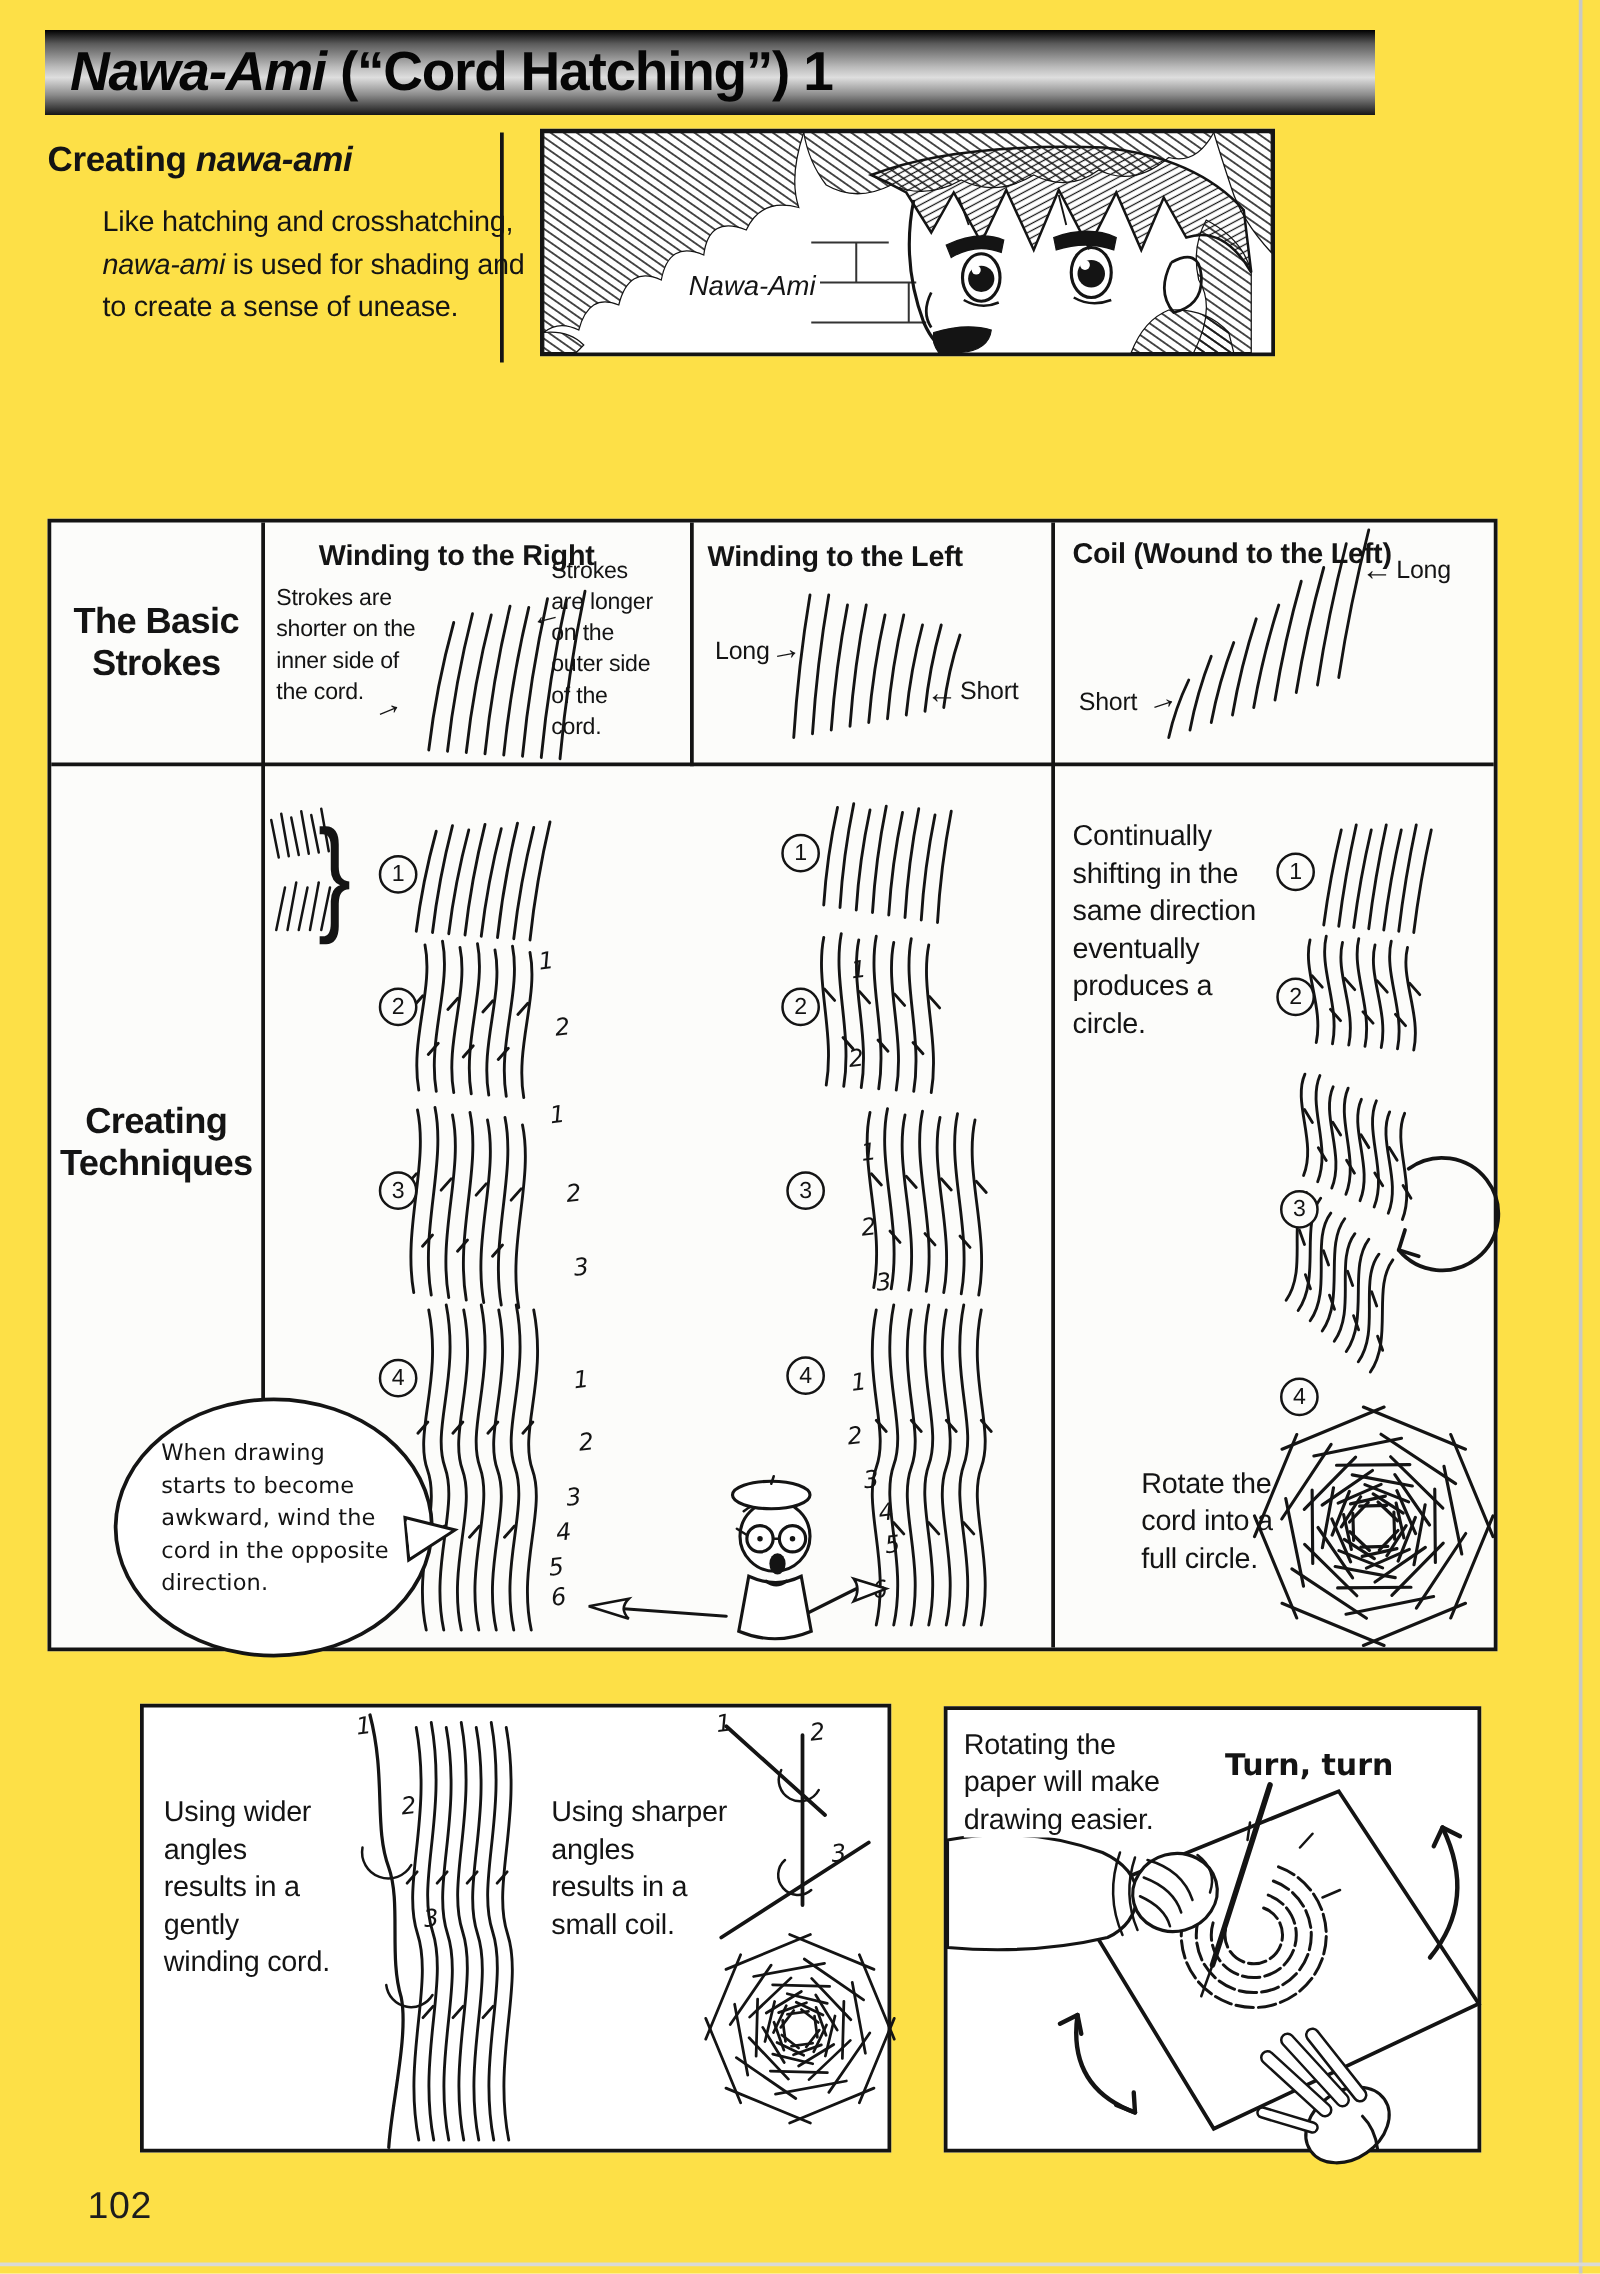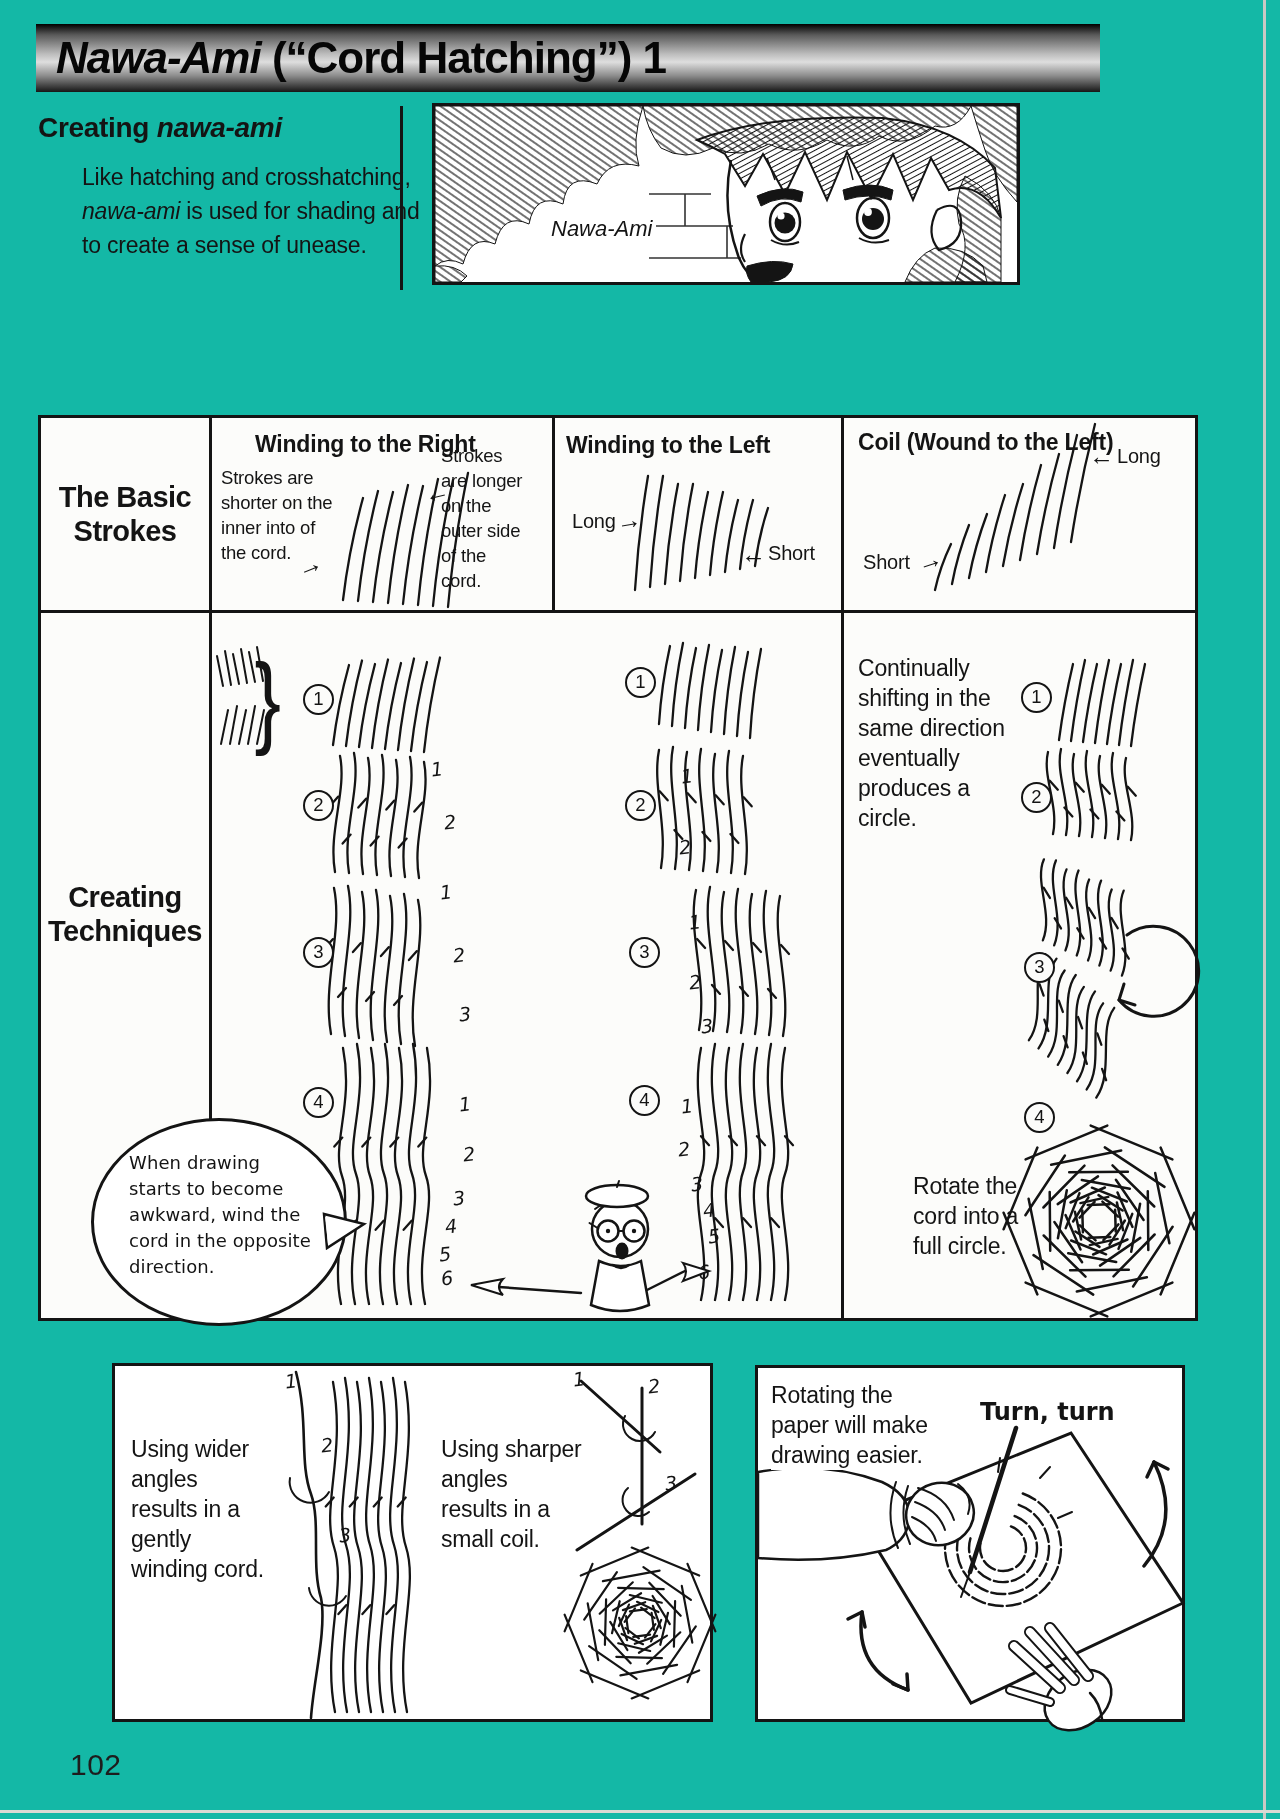--- a/index.html
+++ b/index.html
@@ -1,16 +1,16 @@
 <!DOCTYPE html>
 <html><head>
 <meta charset="utf-8">
 <style>
   html,body{margin:0;padding:0;background:#ffffff;}
-  .page{position:relative;width:1280px;height:1819px;background:#14b8a6;
+  .page{position:relative;width:1280px;height:1819px;background:#fde047;
         font-family:"Liberation Sans",sans-serif;color:#141414;overflow:hidden;}
   
   .titlebar{position:absolute;left:36px;top:24px;width:1064px;height:68px;
     background:linear-gradient(180deg,#000 0%,#5a5a5a 16%,#bcbcbc 44%,#dedede 56%,#8d8d8d 76%,#161616 100%);
     display:flex;align-items:center;}
   .titlebar .t1{font-style:italic;font-weight:bold;font-size:44px;letter-spacing:-1px;padding-left:20px;color:#060606;}
   .titlebar .t2{font-weight:bold;font-size:44px;letter-spacing:-1px;color:#060606;white-space:pre;}
   
   .intro-h{position:absolute;left:38px;top:112px;font-size:28px;font-weight:bold;letter-spacing:-0.3px;}
   .intro-h .it{font-style:italic;}
@@ -119,21 +119,21 @@
     <div class="cell-label" style="left:0;top:62px;">
       <div>The Basic</div>
       <div>Strokes</div>
     </div>
     <div class="hdr" style="left:214px;top:13px;">Winding to the Right</div>
     <div class="hdr" style="left:525px;top:14px;">Winding to the Left</div>
     <div class="hdr" style="left:817px;top:11px;">Coil (Wound to the Left)</div>
 
     <div class="snote" style="left:180px;top:47px;width:130px;">Strokes are
 shorter on the
-inner into of
+inner side of
 the cord.</div>
     <div class="snote" style="left:400px;top:25px;width:100px;">Strokes
 are longer
 on the
 outer side
 of the
 cord.</div>
     <span class="arw" style="left:256px;top:133px;transform:rotate(-22deg);">→</span>
     <span class="arw" style="left:383px;top:60px;transform:rotate(-14deg);">←</span>
 

